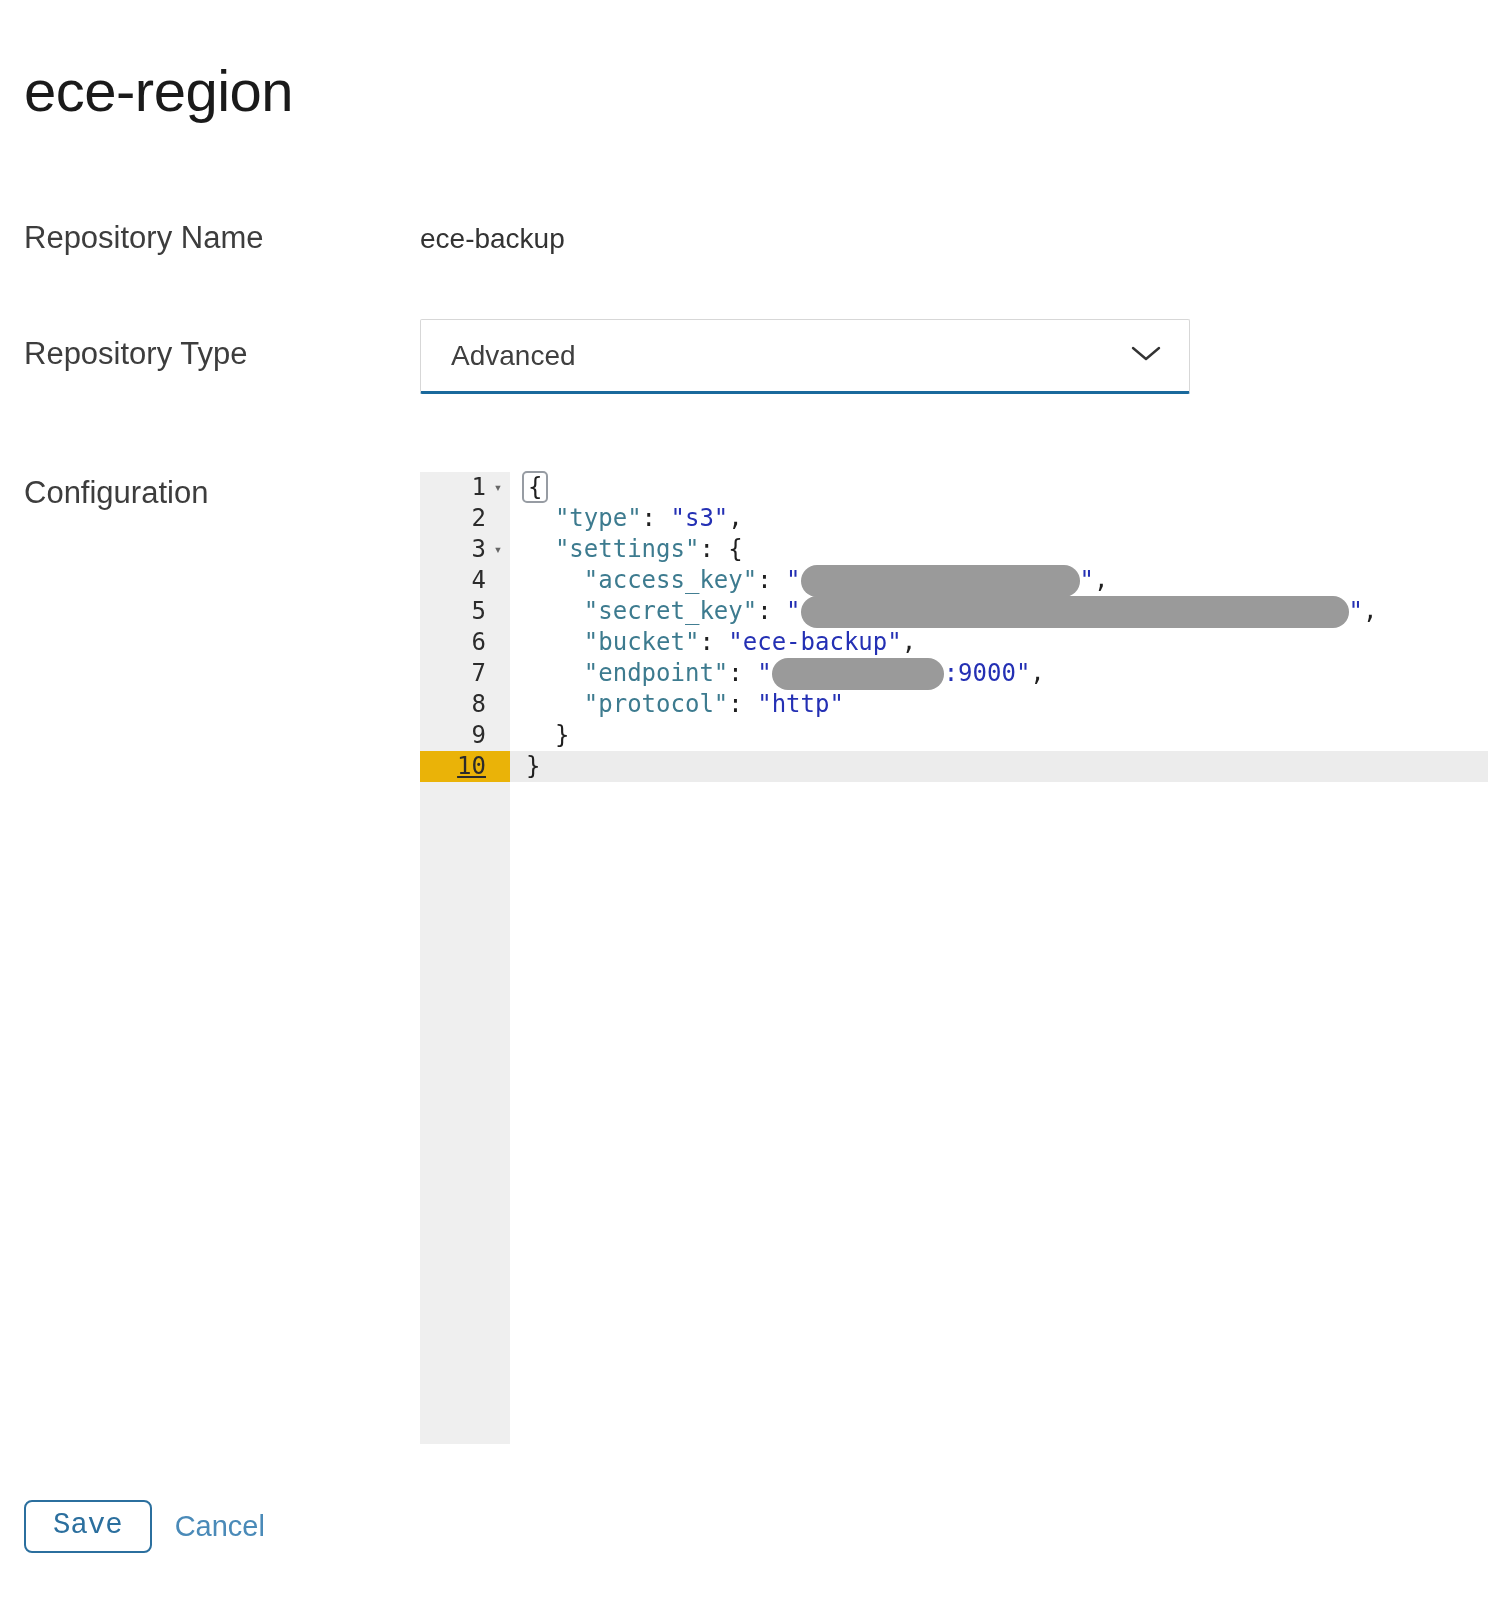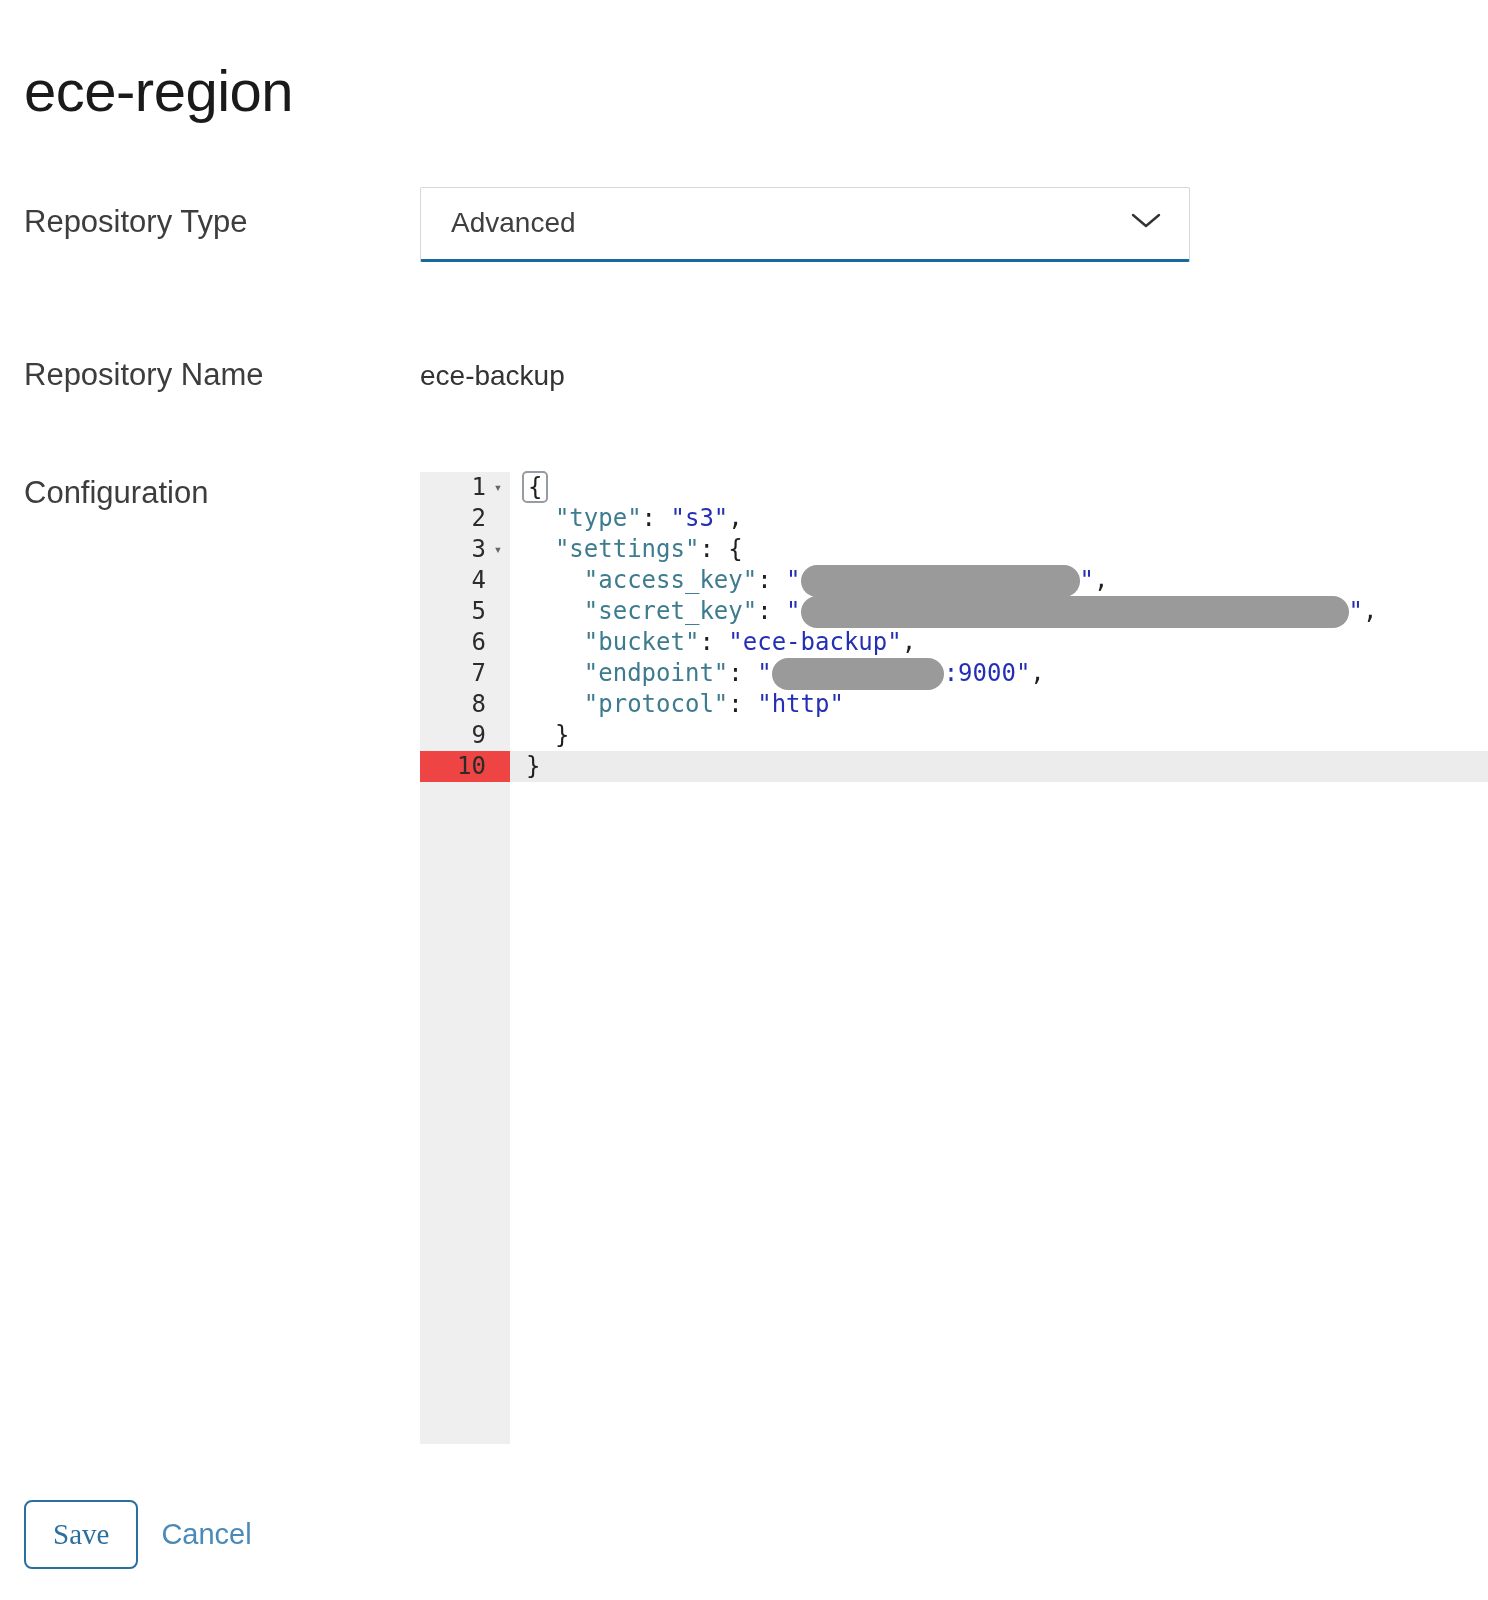--- a/index.html
+++ b/index.html
@@ -68,80 +68,80 @@
   }
   .gutter-cell .num{ text-align:right; }
   .gutter-cell .fold-slot{
     width:24px; flex:none; text-align:center;
     font-size:14px; color:#666; line-height:31px;
   }
   .code-cell{
     flex:1; padding-left:16px; white-space:pre;
     line-height:31px; color:#1f1f1f; overflow:visible;
   }
-  .ed-row.active .gutter-cell{ background:#ef4444; }
+  .ed-row.active .gutter-cell{ background:#eab308;text-decoration:underline; }
   .ed-row.active .code-cell{ background:#ececec; }
   .tok-key{ color:var(--key-teal); }
   .tok-string{ color:var(--str-blue); }
   .tok-plain{ color:#1f1f1f; }
   .bracket-box{
     border:2px solid #979ca3; border-radius:5px;
     padding:0 4px; margin-left:-4px;
   }
   .pill{
     display:inline-block; height:32px;
     border-radius:16px; background:var(--pill-gray);
     vertical-align:-9px;
   }
   .ed-fill{ flex:1; display:flex; }
   .gutter-fill{ flex:none; width:90px; background:#efefef; }
   .code-fill{ flex:1; background:#fff; }
 
   
   .footer{ margin-top:56px; display:flex; align-items:center; }
   .save-btn{
-    font-family:Liberation Serif, serif;
+    font-family:Liberation Mono, monospace;
     font-size:29px; color:var(--btn-blue);
     background:#fff;
     border:2px solid var(--btn-blue);
     border-radius:8px;
-    padding:15px 27px;
+    padding:7px 27px;
     cursor:pointer;
     line-height:1.2;
   }
   .cancel-link{
     margin-left:23px;
     font-size:29px; color:var(--link-blue);
     text-decoration:none; cursor:pointer;
   }
 </style>
 </head>
 <body>
 
 <div class="container">
 
   <h1 class="page-title">ece-region</h1>
+
+  <div class="form-row row-name">
+    <div class="form-label">Repository Name</div>
+    <div class="static-value">ece-backup</div>
+  </div>
 
   <div class="form-row row-type">
     <div class="form-label">Repository Type</div>
     <div class="select-box">
       <span class="selected-text">Advanced</span>
       <span class="chev">
         <svg width="30" height="18" viewBox="0 0 30 18" fill="none">
           <path d="M2 3 L15 14 L28 3" stroke="#333" stroke-width="2.4" stroke-linecap="round" stroke-linejoin="round" fill="none"></path>
         </svg>
       </span>
     </div>
   </div>
 
-  <div class="form-row row-name">
-    <div class="form-label">Repository Name</div>
-    <div class="static-value">ece-backup</div>
-  </div>
-
   <div class="form-row row-config">
     <div class="form-label">Configuration</div>
     <div class="editor">
       <div class="ed-row">
           <div class="gutter-cell">
             <span class="num">1</span>
             <span class="fold-slot">▾</span>
           </div>
           <div class="code-cell"><span class="tok-plain bracket-box">{</span></div>
         </div>

